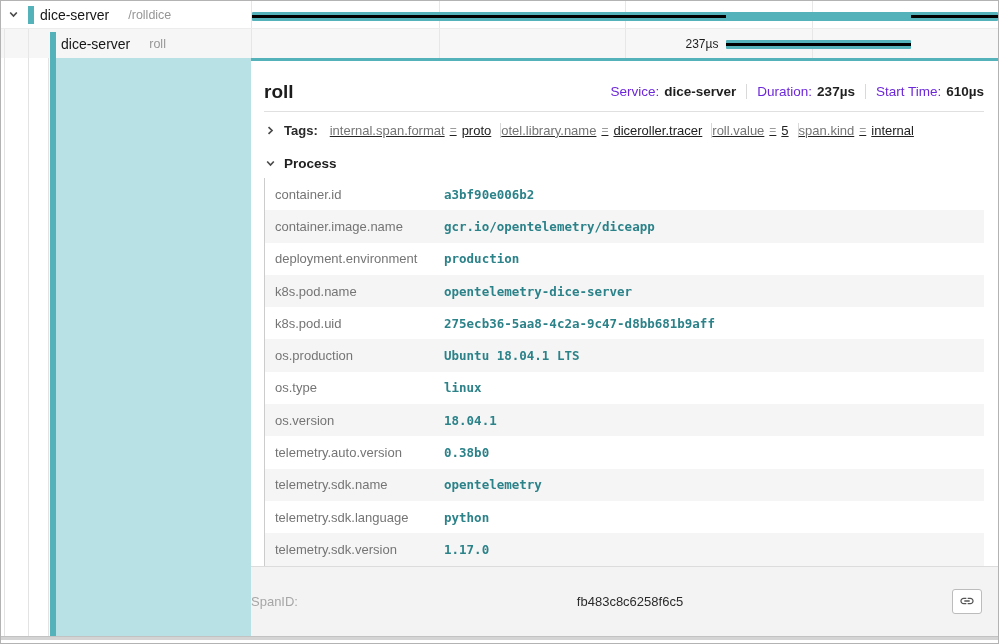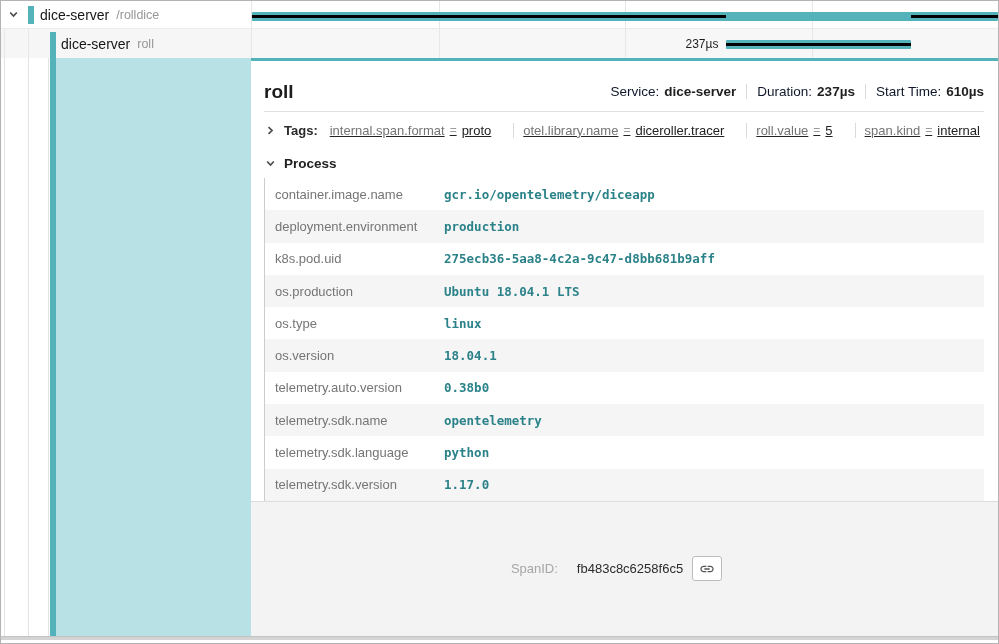--- a/index.html
+++ b/index.html
@@ -29,55 +29,55 @@
   .bar { position:absolute; top:11px; height:9px; background:var(--teal); z-index:2; border-radius:1px; }
   .crit { position:absolute; top:3px; height:3px; background:var(--crit); }
   .dur-label { position:absolute; top:0; bottom:0; display:flex; align-items:center;
                transform:translateX(-100%); font-size:12px; color:#1e1e1e; z-index:3; white-space:nowrap; }
   .chev { display:inline-flex; align-items:center; justify-content:center; width:12px; height:12px; }
   .row1 .chev { margin-left:6px; }
   .cblock { width:6px; height:18px; background:var(--teal); margin-left:9px; flex-shrink:0; }
   .cblock2 { position:absolute; left:49px; top:3px; bottom:0; width:6px; background:var(--teal); }
   .svc { margin-left:6px; font-size:14px; color:#161616; white-space:nowrap; }
   .row2 .svc { margin-left:60px; }
-  .op { margin-left:7px; font-size:12.5px; color:#969696; white-space:nowrap; }
+  .op { margin-left:19px; font-size:12.5px; color:#969696; white-space:nowrap; }
   .row2 .guide-r { position:absolute; top:0; bottom:0; width:1px; background:#e7e7e7; }
   
   .body { position:absolute; top:57px; left:0; right:0; bottom:7px; display:flex; }
   .left-pane { width:250px; position:relative; background:#fff; flex-shrink:0; }
   .guide { position:absolute; top:0; bottom:0; width:1px; background:#e3e3e3; }
   .stripe { position:absolute; left:49px; width:6px; top:0; bottom:0; background:var(--teal); }
   .fillz  { position:absolute; left:55px; right:0; top:0; bottom:0; background:var(--light-teal); }
   .detail { flex:1; min-width:0; border-top:3px solid var(--teal); background:#f3f3f3;
             display:flex; flex-direction:column; }
   .card { background:#fff; border-bottom:1px solid #dcdcdc; padding:0 14px 0 13px; }
   .title-row { height:50px; display:flex; align-items:center; padding-top:10px; }
   .title-row h2 { font-size:19px; font-weight:700; color:#1c1c1c; line-height:1; }
   .summary { margin-left:auto; display:flex; align-items:center; font-size:13.5px; white-space:nowrap; }
-  .sum-label { color:#0f172a; }
+  .sum-label { color:#6d28d9; }
   .sum-val { color:#1f1f1f; font-weight:700; margin-left:5px; }
   .sep { width:1px; height:15px; background:#d9d9d9; margin:0 10px; }
   .divider { border:0; border-top:1px solid #e0e0e0; }
   .tags-row { display:flex; align-items:center; height:36px; font-size:13px; cursor:pointer; white-space:nowrap; overflow:hidden; }
   .tags-row .chev { margin-right:8px; }
   .tags-label { font-weight:700; color:#2a2a2a; margin-right:12px; }
   .tags-list { display:flex; align-items:center; }
   .tag-item { display:flex; align-items:center;text-decoration:underline; }
-  .tag-item + .tag-item { border-left:1px solid #d9d9d9; margin-left:22px; padding-left:9px; }
+  .tag-item + .tag-item { border-left:1px solid #d9d9d9; margin-left:9px; }
   .tk { color:#747474; }
   .teq { color:#9b9b9b; margin:0 5px; font-size:12px; }
   .tv { color:#222; }
   .proc-hdr { display:flex; align-items:center; height:30px; font-size:13.5px; font-weight:700; color:#202020; cursor:pointer; }
   .proc-hdr .chev { margin-right:8px; }
   .proc-table { border-left:1px solid #ccc; }
   .proc-row { display:flex; align-items:center; height:32.3px; font-size:13px; }
   .proc-row:nth-child(even) { background:#f5f5f5; }
   .pk { width:179px; padding-left:10px; color:#757575; flex-shrink:0; }
   .pv { font-family:"DejaVu Sans Mono","Liberation Mono",monospace; font-size:12.5px; font-weight:700; color:var(--val); white-space:nowrap; }
-  .footer-band { flex:1; display:flex; align-items:center; justify-content:center; padding-right:16px; background:#f3f3f3; }
+  .footer-band { flex:1; display:flex; align-items:center; justify-content:space-between; padding-right:16px; background:#f3f3f3; }
   .spanid-label { color:#a6a6a6; font-size:13px; }
   .spanid-val { color:#2b2b2b; margin-left:19px; font-size:13px; font-weight:500; }
   .link-btn { margin-left:9px; width:30px; height:25px; background:#fff; border:1px solid #bcbcbc; border-radius:3px;
               display:flex; align-items:center; justify-content:center; cursor:pointer; }
   
   .bottom-strip { position:absolute; left:0; right:0; bottom:0; height:7px; background:#fff; }
   .scrollbar { height:4px; background:#d4d4d4; border-top:1px solid #c2c2c2; }
 </style>
 </head>
 <body>
@@ -184,26 +184,34 @@
         <div class="proc-hdr">
           <span class="chev">
             <svg width="11" height="11" viewBox="0 0 10 10">
                 <path d="M2 3.2l3 3.2 3-3.2" fill="none" stroke="#4a4a4a" stroke-width="1.5"></path>
               </svg>
           </span>
           <span>Process</span>
         </div>
         <div class="proc-table">
             <div class="proc-row">
+              <div class="pk">container.id</div>
+              <div class="pv">a3bf90e006b2</div>
+            </div>
+            <div class="proc-row">
               <div class="pk">container.image.name</div>
               <div class="pv">gcr.io/opentelemetry/diceapp</div>
             </div>
             <div class="proc-row">
               <div class="pk">deployment.environment</div>
               <div class="pv">production</div>
+            </div>
+            <div class="proc-row">
+              <div class="pk">k8s.pod.name</div>
+              <div class="pv">opentelemetry-dice-server</div>
             </div>
             <div class="proc-row">
               <div class="pk">k8s.pod.uid</div>
               <div class="pv">275ecb36-5aa8-4c2a-9c47-d8bb681b9aff</div>
             </div>
             <div class="proc-row">
               <div class="pk">os.production</div>
               <div class="pv">Ubuntu 18.04.1 LTS</div>
             </div>
             <div class="proc-row">

